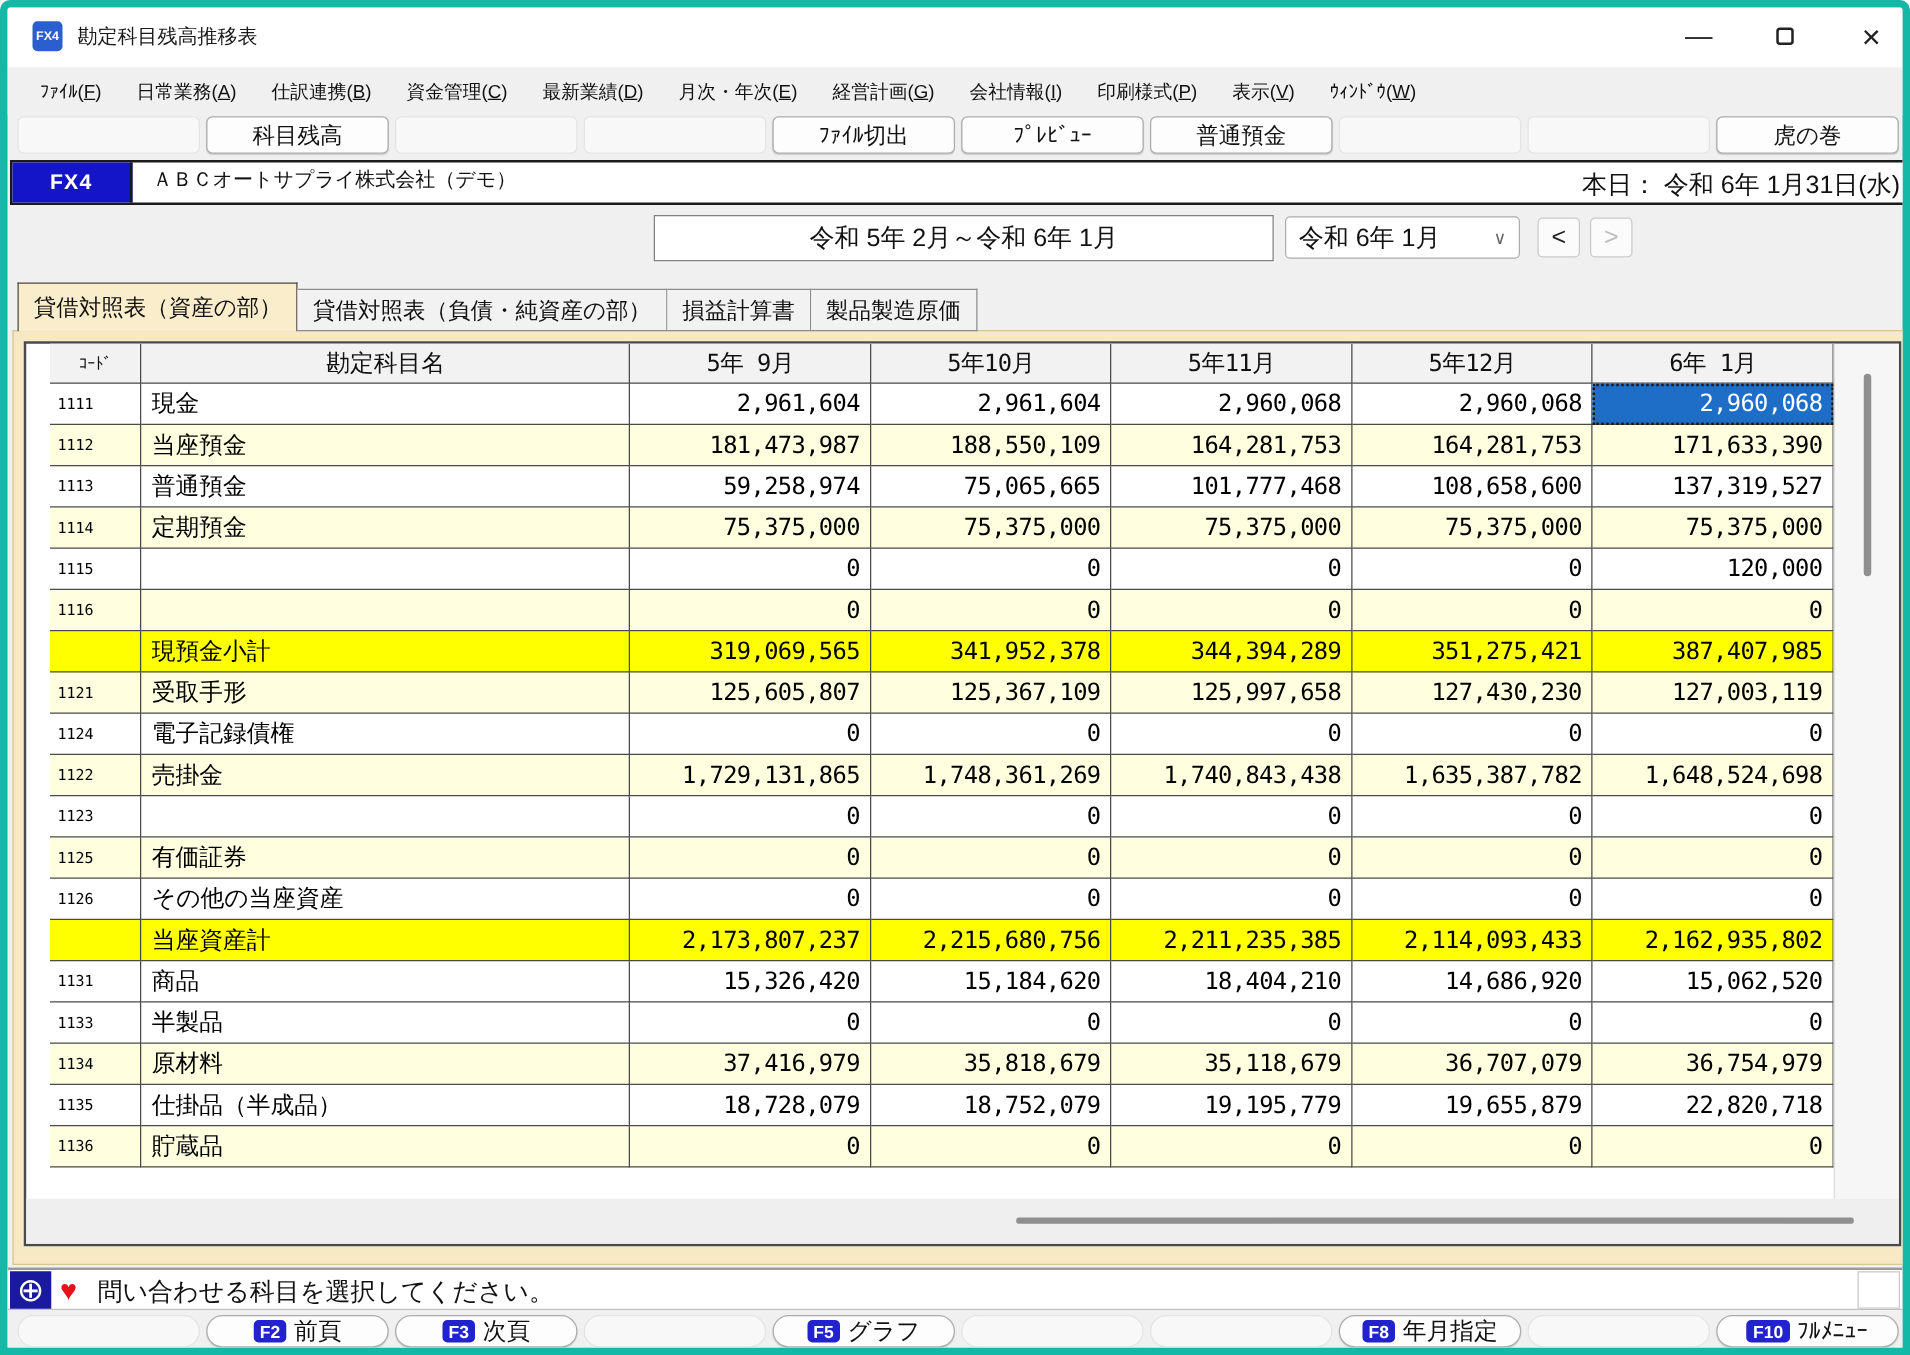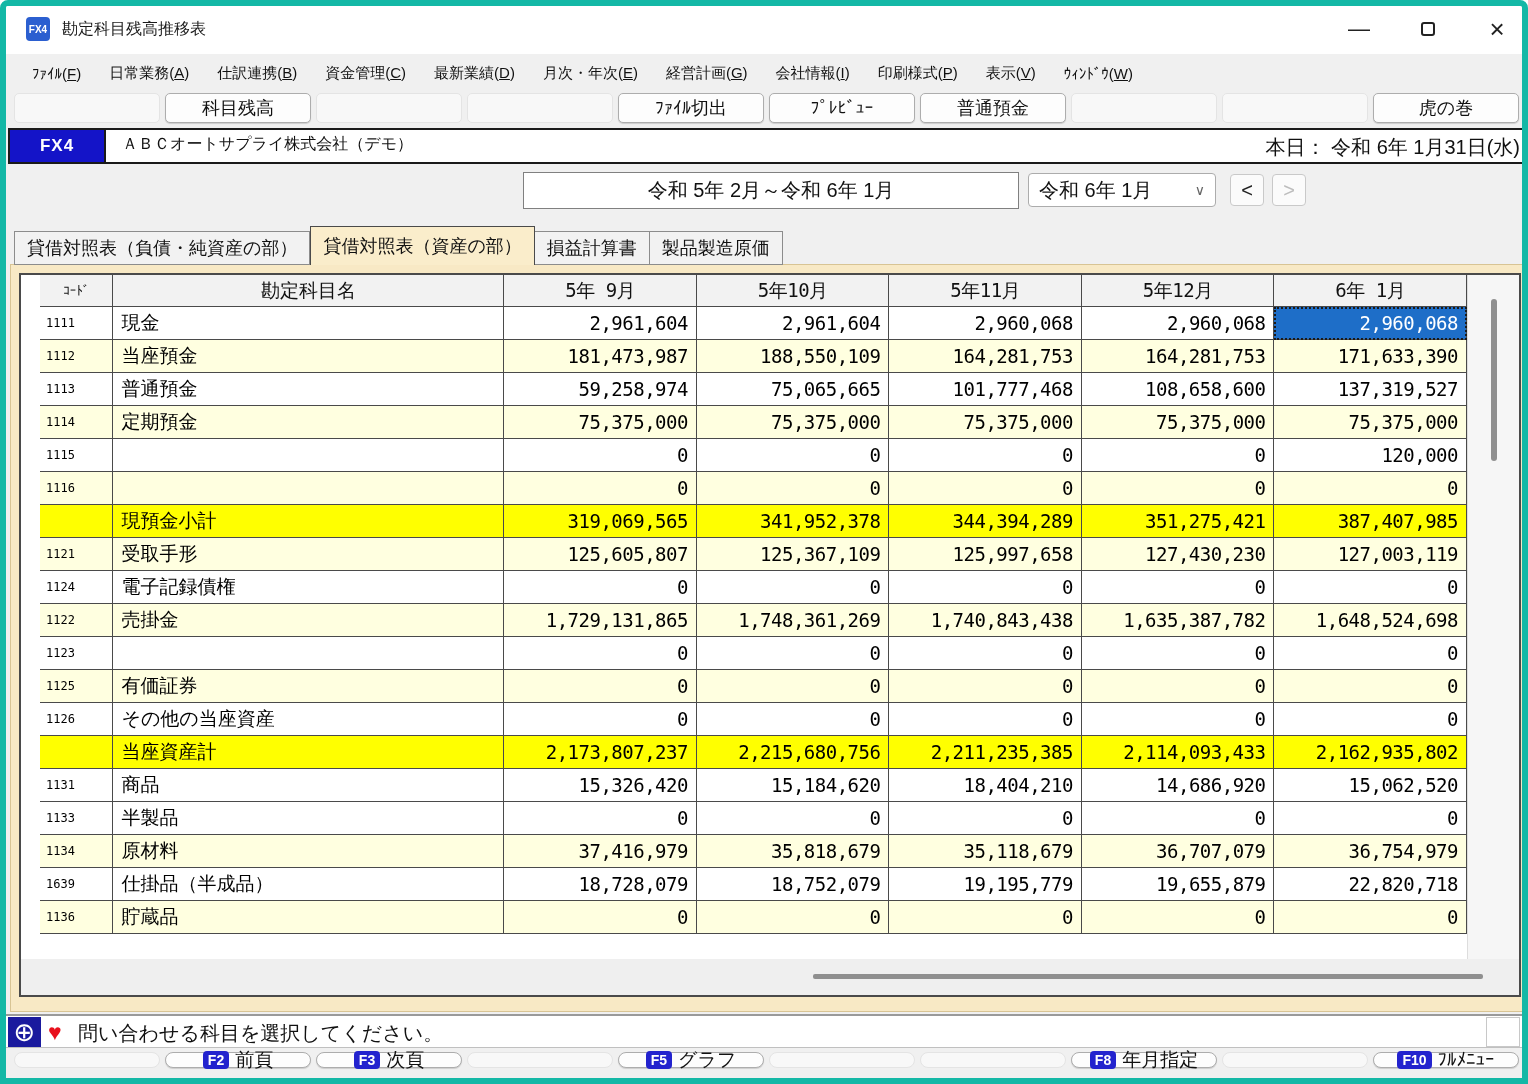--- a/index.html
+++ b/index.html
@@ -26,21 +26,21 @@
     display:flex; align-items:center; padding-left:12px; }
   .menu-item { padding:0 14px; font-size:15px; color:#111; white-space:nowrap; }
 
   
   .segrow { position:absolute; left:0; width:100%; display:block; }
   .seg { position:absolute; width:146px; border-radius:5px; display:flex; align-items:center;
     justify-content:center; white-space:nowrap; }
   .seg.filled { background:#FDFDFD; border:1px solid #ADADAD; box-shadow:0 1px 1px rgba(0,0,0,.15); }
   .seg.empty  { background:#F8F8F8; border:1px solid #E4E4E4; }
   .toolbar .seg { top:0; height:30px; font-size:18px; color:#111; }
-  .fnbar .seg { top:0; height:16px; font-size:19px; color:#111; gap:6px;border-radius:15px; }
+  .fnbar .seg { top:0; height:26px; font-size:19px; color:#111; gap:6px;border-radius:15px; }
   .fkey { background:#2323CE; color:#fff; font-weight:bold; font-size:14px; border-radius:4px;
     padding:2px 5px; line-height:1; }
 
   
   .header-strip { position:absolute; left:2px; top:122px; width:1524px; height:36px; background:#FFFFFF;
     border:2px solid #1a1a1a; }
   .fx-badge { position:absolute; left:0; top:0; width:96px; height:32px; background:#1414C8; color:#fff;
     font-weight:bold; font-size:17px; display:flex; align-items:center; justify-content:center;
     border-right:2px solid #1a1a1a; letter-spacing:1px; }
   .company { position:absolute; left:112px; top:4px; font-size:16px; color:#111; }
@@ -157,22 +157,22 @@
 
   <div class="range-box">令和 5年 2月～令和 6年 1月</div>
   <div class="month-dd">
     <span>令和 6年 1月</span>
     <span class="chev">∨</span>
   </div>
   <div class="nav-btn prev">&lt;</div>
   <div class="nav-btn next">&gt;</div>
 
   <div class="tabbar" id="tabbar">
+      <div class="tab active">貸借対照表（資産の部）</div>
       <div class="tab">貸借対照表（負債・純資産の部）</div>
-      <div class="tab active">貸借対照表（資産の部）</div>
       <div class="tab">損益計算書</div>
       <div class="tab">製品製造原価</div>
     </div>
 
   <div class="panel">
     <div class="table-frame">
       <div class="t-grid" id="tgrid">
           <div class="t-row hdr">
             <div class="cell c-code">ｺｰﾄﾞ</div>
             <div class="cell c-name">勘定科目名</div>
@@ -329,21 +329,21 @@
           <div class="t-row row-cream">
             <div class="cell c-code">1134</div>
             <div class="cell c-name">原材料</div>
             <div class="cell c-val">37,416,979</div>
             <div class="cell c-val">35,818,679</div>
             <div class="cell c-val">35,118,679</div>
             <div class="cell c-val">36,707,079</div>
             <div class="cell c-val">36,754,979</div>
           </div>
           <div class="t-row row-white">
-            <div class="cell c-code">1639</div>
+            <div class="cell c-code">1135</div>
             <div class="cell c-name">仕掛品（半成品）</div>
             <div class="cell c-val">18,728,079</div>
             <div class="cell c-val">18,752,079</div>
             <div class="cell c-val">19,195,779</div>
             <div class="cell c-val">19,655,879</div>
             <div class="cell c-val">22,820,718</div>
           </div>
           <div class="t-row row-cream">
             <div class="cell c-code">1136</div>
             <div class="cell c-name">貯蔵品</div>

